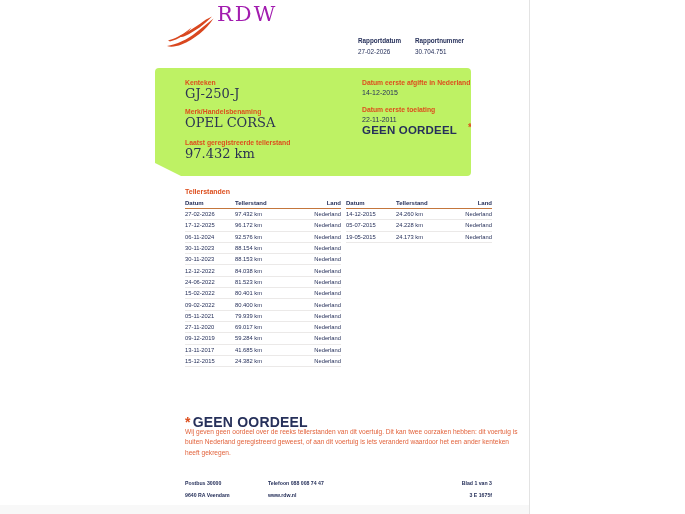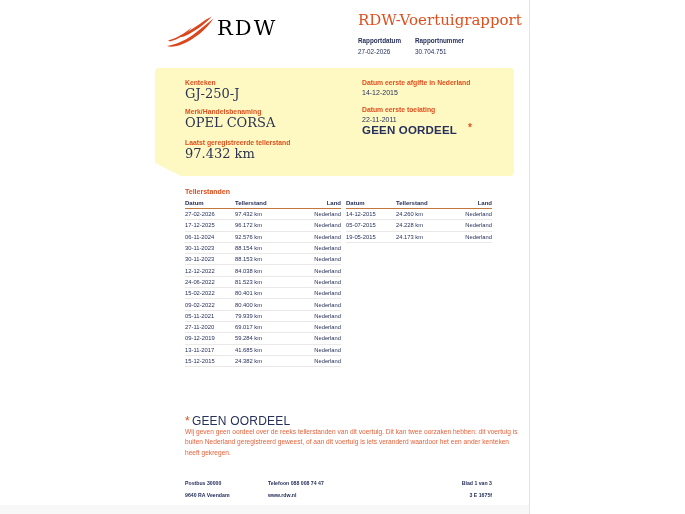--- a/index.html
+++ b/index.html
@@ -8,32 +8,32 @@
     font-family:"Liberation Sans", sans-serif;color:#26305a;
   }
   .abs{position:absolute;}
 
   
   .vline{left:529px;top:0;width:1px;height:514px;background:#e3e3e3;}
   .bottomband{left:0;top:505px;width:529px;height:9px;background:#f8f8f8;}
 
   
   .logo-icon{left:165px;top:15px;width:50px;height:37px;}
-  .brand{left:217px;top:16px;font-family:"DejaVu Serif", serif;font-size:21px;
-         letter-spacing:2px;color:#000000;}
+  .brand{left:217px;top:2px;font-family:"DejaVu Serif", serif;font-size:21px;
+         letter-spacing:2px;color:#a21caf;}
   .doc-title{left:358px;top:11px;font-family:"DejaVu Serif", serif;font-size:15px;
          color:#dd4f1e;}
   .meta{left:358px;top:37px;display:flex;gap:14px;}
   .meta-col{display:flex;flex-direction:column;}
   .meta-label{font-size:6.3px;font-weight:bold;color:#26305a;line-height:7px;}
   .meta-value{font-size:6.3px;color:#26305a;margin-top:4px;line-height:7px;}
 
   
   .summary-box{
-    left:155px;top:68px;width:359px;height:108px;background:#fef9c3;border-radius:4px;
+    left:155px;top:68px;width:316px;height:108px;background:#bef264;border-radius:4px;
     clip-path:polygon(0 0,100% 0,100% 100%,26px 100%,0 calc(100% - 13px));
     text-decoration:underline;
   }
   .lbl{position:absolute;font-size:6.8px;font-weight:bold;color:#dd4f1e;line-height:7px;}
   .bigval{position:absolute;font-family:"DejaVu Serif", serif;font-size:13px;color:#2c3352;line-height:14px;}
   .smallval{position:absolute;font-size:7px;color:#26305a;line-height:8px;}
   .oordeel{position:absolute;left:207px;top:56px;font-size:11.5px;font-weight:bold;
            letter-spacing:.2px;color:#26305a;}
   .oordeel-mark{position:absolute;left:313px;top:54px;font-size:10px;font-weight:bold;color:#dd4f1e;}
 
@@ -44,21 +44,21 @@
   .ttable.right{left:346px;width:146px;}
   .thead{display:flex;align-items:flex-end;height:9px;padding-bottom:2px;
          border-bottom:1px solid #c4763c;font-size:6px;font-weight:bold;color:#26305a;}
   .trow{display:flex;align-items:center;height:10.3px;border-bottom:1px solid #ebe9e8;
         font-size:5.8px;color:#26305a;}
   .c-datum{width:50px;text-align:left;}
   .c-tell{width:56px;text-align:left;}
   .c-land{flex:1;text-align:right;}
 
   
-  .fn-head{left:185px;top:414px;font-size:12px;font-weight:normal;color:#26305a;letter-spacing:.2px;}
+  .fn-head{left:185px;top:414px;font-size:14px;font-weight:bold;color:#26305a;letter-spacing:.2px;}
   .fn-mark{color:#dd4f1e;margin-right:2px;}
   .fn-body{left:185px;top:427px;width:334px;font-size:6.6px;line-height:10.4px;color:#e2633c;}
 
   
   .f-col{position:absolute;top:480px;font-size:5.2px;font-weight:bold;color:#26305a;line-height:6px;}
   .f-col .l2{margin-top:6px;}
   .f-col1{left:185px;}
   .f-col2{left:268px;}
   .f-col3{right:193px;text-align:right;}
 </style>
@@ -70,21 +70,20 @@
   <div class="abs vline"></div>
   <div class="abs bottomband"></div>
 
   <svg class="abs logo-icon" viewBox="0 0 100 70" xmlns="http://www.w3.org/2000/svg">
     <path fill="#d9471f" d="M4 60 C22 57 46 47 62 33 L97 5 C82 28 58 47 33 57 C23 61 11 63 4 60 Z"></path>
     <path fill="#d9471f" d="M28 41 C46 32 68 17 82 7 L94 1 C80 16 60 31 40 40 C36 42 31 43 28 41 Z"></path>
     <path fill="#d9471f" d="M6 49 C18 46 34 38 44 30 L53 23 C43 36 26 47 10 51 Z"></path>
   </svg>
   <div class="abs brand">RDW</div>
 
-  <div class="abs doc-title">RDW-Voertuigrapport</div>
 
   <div class="abs meta">
     <div class="meta-col">
       <div class="meta-label">Rapportdatum</div>
       <div class="meta-value">27-02-2026</div>
     </div>
     <div class="meta-col">
       <div class="meta-label">Rapportnummer</div>
       <div class="meta-value">30.704.751</div>
     </div>

